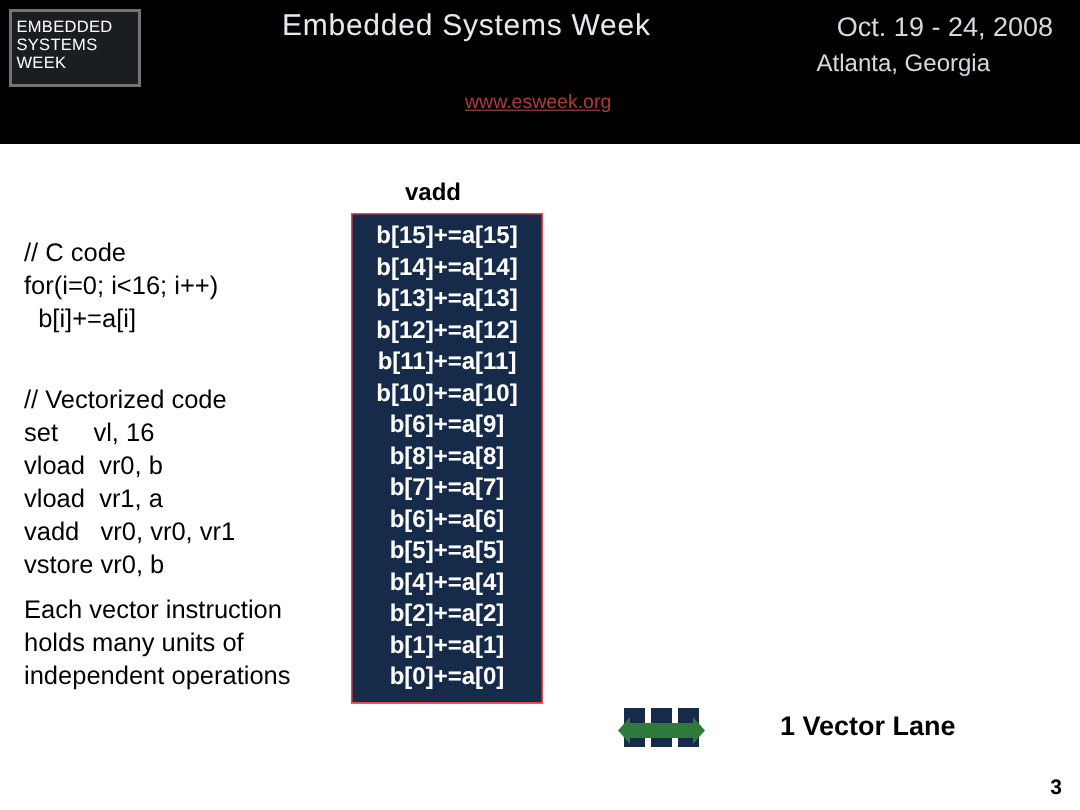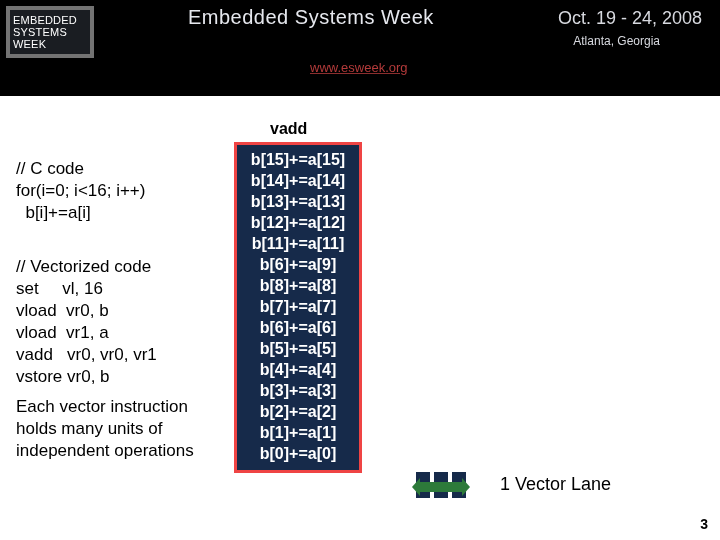--- a/index.html
+++ b/index.html
@@ -4,33 +4,33 @@
 <style>
   * { box-sizing: border-box; margin: 0; padding: 0; }
   html, body { width: 720px; height: 540px; background: #fff; font-family: Arial, Helvetica, sans-serif; overflow: hidden; }
 
   .banner {
     position: absolute; top: 0; left: 0; width: 720px; height: 96px;
     background: #000; color: #fff;
   }
   .banner .badge {
     position: absolute; left: 6px; top: 6px; width: 88px; height: 52px;
-    background: #1a1d22; border: 4px solid #737373; font-size: 11px; line-height: 12px;
+    background: #1a1d22; border: 2px solid #737373; font-size: 11px; line-height: 12px;
     padding: 4px 3px; letter-spacing: 0.2px;
   }
   .banner .badge span { display:block; font-family: "Arial Narrow", Arial, sans-serif; }
   .banner .esw-title {
     position: absolute; left: 188px; top: 6px; font-size: 20px; font-weight: 400;
     color: #e6e8ee; letter-spacing: 0.5px;
   }
   .banner .dates {
     position: absolute; right: 18px; top: 8px; font-size: 18px; color: #d7d9df;
   }
   .banner .city {
-    position: absolute; right: 60px; top: 34px; font-size: 12px; color: #d7d9df;
+    position: absolute; right: 60px; top: 34px; font-size: 16px; color: #d7d9df;
   }
   .banner .url {
     position: absolute; left: 310px; top: 60px; font-size: 13px; color: #b33a3a;
     text-decoration: underline; text-decoration-color: #8c2e2e;
   }
 
   .slide-title {
     position: absolute; left: 16px; top: 32px;
     font-size: 46px; font-weight: bold; color: #1a1a1a;
     z-index: 0;
@@ -47,32 +47,32 @@
   .code-left .block1 { white-space: pre; margin-top: 20px; }
   .code-left .block2 { margin-top: 32px; white-space: pre; }
   .code-left .note   { margin-top: 8px; font-size: 17px; line-height: 22px; }
 
   .vadd-label {
     position: absolute; left: 270px; top: -8px;
     font-size: 16px; font-weight: bold; color: #000;
   }
   .vadd-box {
     position: absolute; left: 234px; top: 14px; width: 128px;
-    background: #162a4a; color: #fff; border: 3px solid #ef4444;
+    background: #162a4a; color: #fff; border: 1px solid #ef4444;
     padding: 4px 2px 6px 2px; text-align: center;
   }
   .vadd-box .row { font-size: 16px; line-height: 21px; font-weight: bold; }
 
   .lane-graphic {
     position: absolute; left: 410px; top: 340px; width: 60px; height: 34px;
   }
   .lane-graphic svg { width: 60px; height: 34px; }
 
   .lane-label {
-    position: absolute; left: 500px; top: 346px; font-size: 18px; color: #000;
+    position: absolute; left: 520px; top: 346px; font-size: 18px; color: #000; font-weight: bold;
   }
 
   .page-num {
     position: absolute; right: 12px; bottom: 8px; font-size: 14px; font-weight: bold; color:#000;
   }
 </style>
 </head>
 <body>
 
 <div class="slide-title">Vect</div>
@@ -106,27 +106,27 @@
     <div class="note">Each vector instruction holds many units of independent operations</div>
   </div>
 
   <div class="vadd-label">vadd</div>
   <div class="vadd-box" id="vadd-box">
       <div class="row">b[15]+=a[15]</div>
       <div class="row">b[14]+=a[14]</div>
       <div class="row">b[13]+=a[13]</div>
       <div class="row">b[12]+=a[12]</div>
       <div class="row">b[11]+=a[11]</div>
+      <div class="row">b[10]+=a[10]</div>
       <div class="row">b[6]+=a[9]</div>
       <div class="row">b[8]+=a[8]</div>
       <div class="row">b[7]+=a[7]</div>
       <div class="row">b[6]+=a[6]</div>
       <div class="row">b[5]+=a[5]</div>
       <div class="row">b[4]+=a[4]</div>
-      <div class="row">b[3]+=a[3]</div>
       <div class="row">b[2]+=a[2]</div>
       <div class="row">b[1]+=a[1]</div>
       <div class="row">b[0]+=a[0]</div>
     </div>
 
   <div class="lane-graphic">
     <svg viewBox="0 0 60 34">
       <rect x="6" y="4" width="14" height="26" fill="#162a4a"></rect>
       <rect x="24" y="4" width="14" height="26" fill="#162a4a"></rect>
       <rect x="42" y="4" width="14" height="26" fill="#162a4a"></rect>

